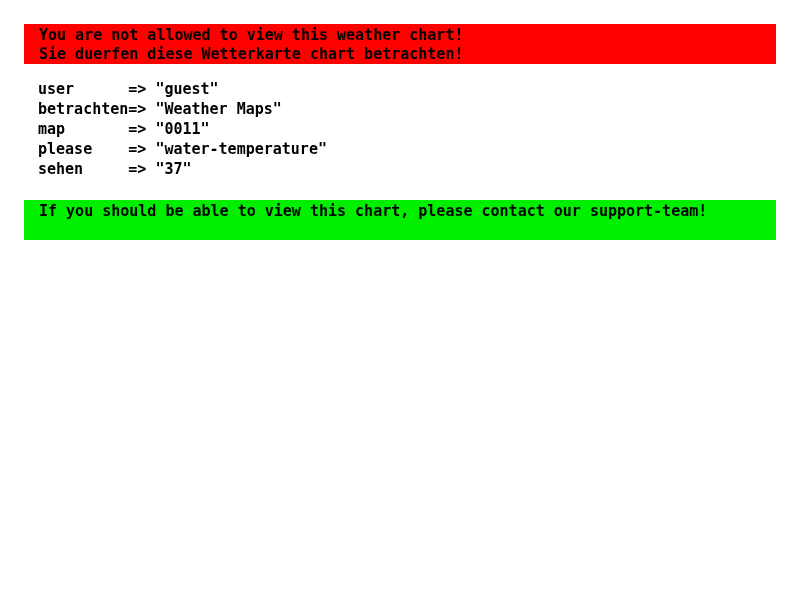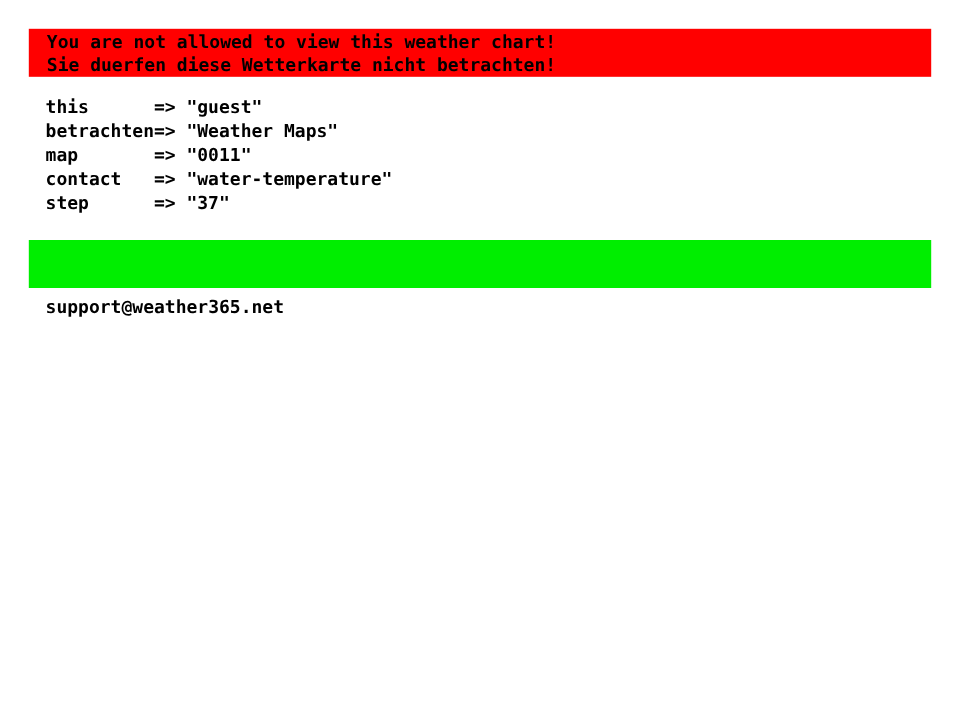--- a/index.html
+++ b/index.html
@@ -54,39 +54,39 @@
     justify-content: space-between;
     line-height: 20px;
     white-space: nowrap;
   }
 </style>
 </head>
 <body>
 
 <div class="banner" id="error-banner" style="background-color: rgb(255, 0, 0);">
   <div>You are not allowed to view this weather chart!</div>
-  <div>Sie duerfen diese Wetterkarte nicht betrachten!</div>
+  <div>Sie duerfen diese Wetterkarte chart betrachten!</div>
 </div>
 
 <div class="params">
   <div class="param-row">
-    <span class="param-key">this</span><span class="param-arrow">=&gt;</span><span class="param-value">"guest"</span>
+    <span class="param-key">user</span><span class="param-arrow">=&gt;</span><span class="param-value">"guest"</span>
   </div>
   <div class="param-row">
     <span class="param-key">betrachten</span><span class="param-arrow">=&gt;</span><span class="param-value">"Weather Maps"</span>
   </div>
   <div class="param-row">
     <span class="param-key">map</span><span class="param-arrow">=&gt;</span><span class="param-value">"0011"</span>
   </div>
   <div class="param-row">
-    <span class="param-key">contact</span><span class="param-arrow">=&gt;</span><span class="param-value">"water-temperature"</span>
+    <span class="param-key">please</span><span class="param-arrow">=&gt;</span><span class="param-value">"water-temperature"</span>
   </div>
   <div class="param-row">
-    <span class="param-key">step</span><span class="param-arrow">=&gt;</span><span class="param-value">"37"</span>
+    <span class="param-key">sehen</span><span class="param-arrow">=&gt;</span><span class="param-value">"37"</span>
   </div>
 </div>
 
 <div class="banner" id="support-banner" style="background-color: rgb(0, 238, 0);">
+  <div>If you should be able to view this chart, please contact our support-team!</div>
 </div>
 
 <div class="footer">
-  <span>support@weather365.net</span>
 </div>
 
 </body></html>

